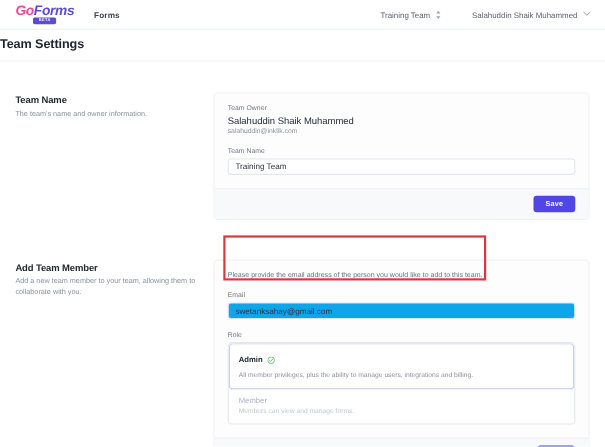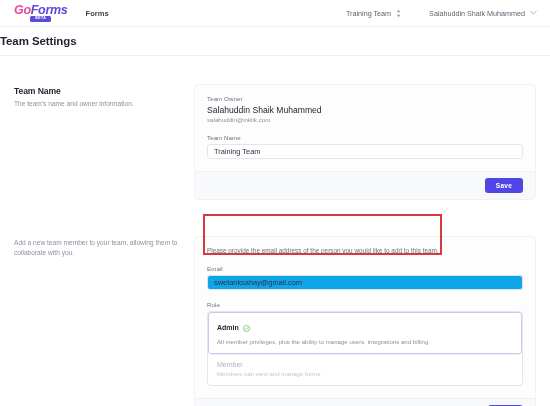--- a/index.html
+++ b/index.html
@@ -318,20 +318,21 @@
       </div>
     </div>
 
     <div class="anno anno-red"></div>
   </div>
 
   <div class="divider-space"></div>
 
   <div class="section">
     <div class="section-info">
+      <div class="section-heading">Add Team Member</div>
       <div class="section-desc">Add a new team member to your team, allowing them to collaborate with you.</div>
     </div>
 
     <div class="card">
       <div class="card-body">
         <div class="helper-text">Please provide the email address of the person you would like to add to this team.</div>
 
         <div>
           <div class="field-label">Email</div>
           <input class="text-input filled" type="text" value="swetanksahay@gmail.com" style="">

